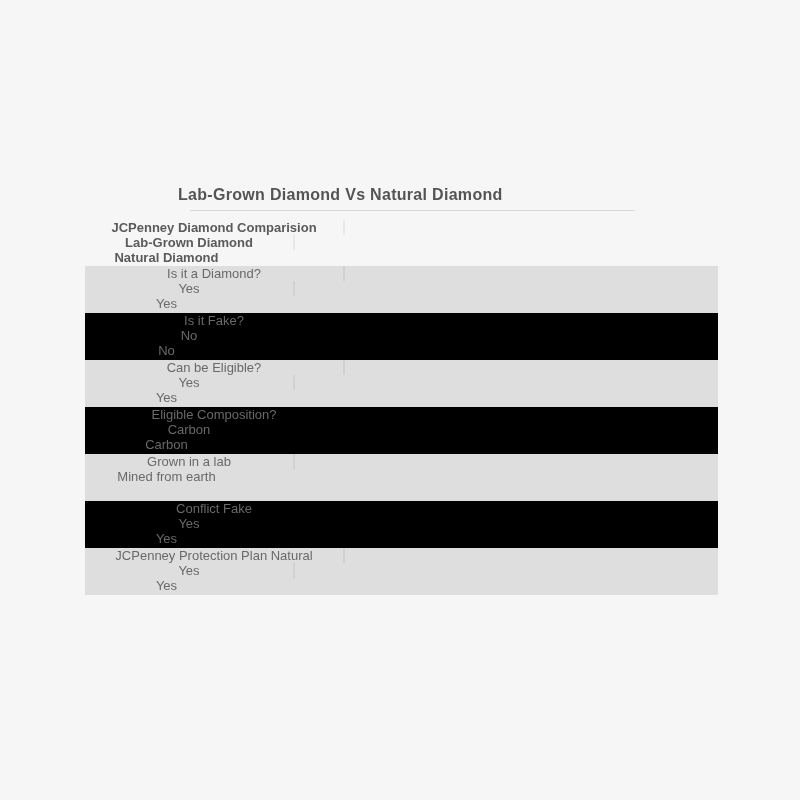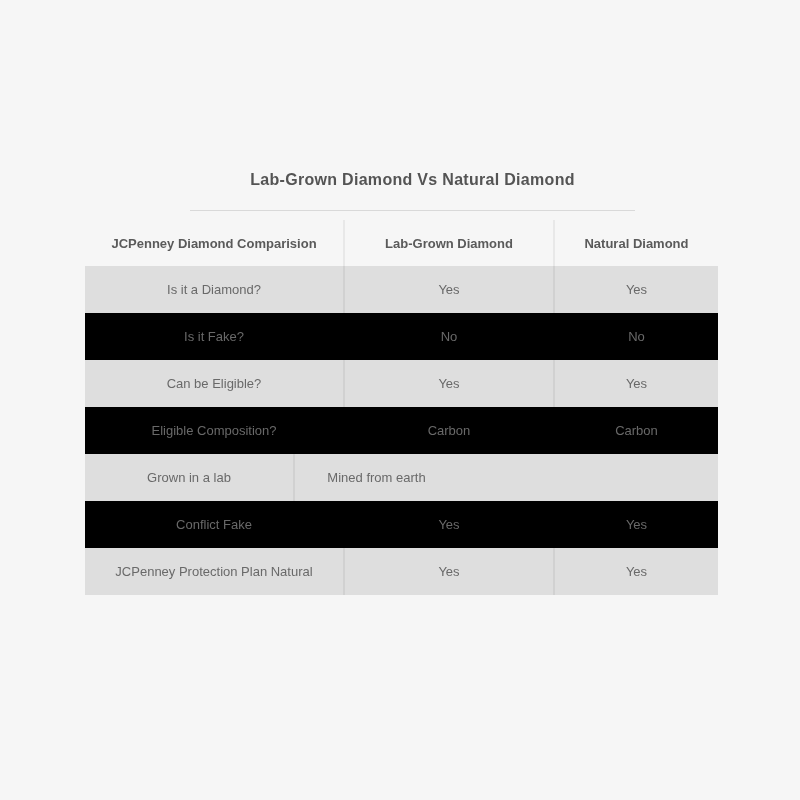--- a/index.html
+++ b/index.html
@@ -6,44 +6,43 @@
   .stage {
     position: relative;
     width: 800px;
     height: 800px;
     background: #f6f6f6;
     font-family: "Liberation Sans", sans-serif;
     overflow: hidden;
   }
   .title {
     position: absolute;
-    top: 171px;
+    top: 186px;
     left: 178px;
     width: 469px;
-    text-align: center;
     font-size: 16px;
     font-weight: bold;
     color: #545454;
     letter-spacing: 0.3px;
   }
   .title-rule {
     position: absolute;
     top: 210px;
     left: 190px;
     width: 445px;
     height: 1px;
     background: #d9d9d9;
   }
   .cmp-table {
     position: absolute;
     top: 220px;
     left: 85px;
     width: 633px;
   }
-  .tr { display: flex; }
+  .tr { display: flex; flex-direction: column; }
   .thead { height: 46px; }
   .row { height: 47px; }
   .cell {
     box-sizing: border-box;
     display: flex;
     align-items: center;
     justify-content: center;
     text-align: center;
     font-size: 13px;
     color: #696969;

